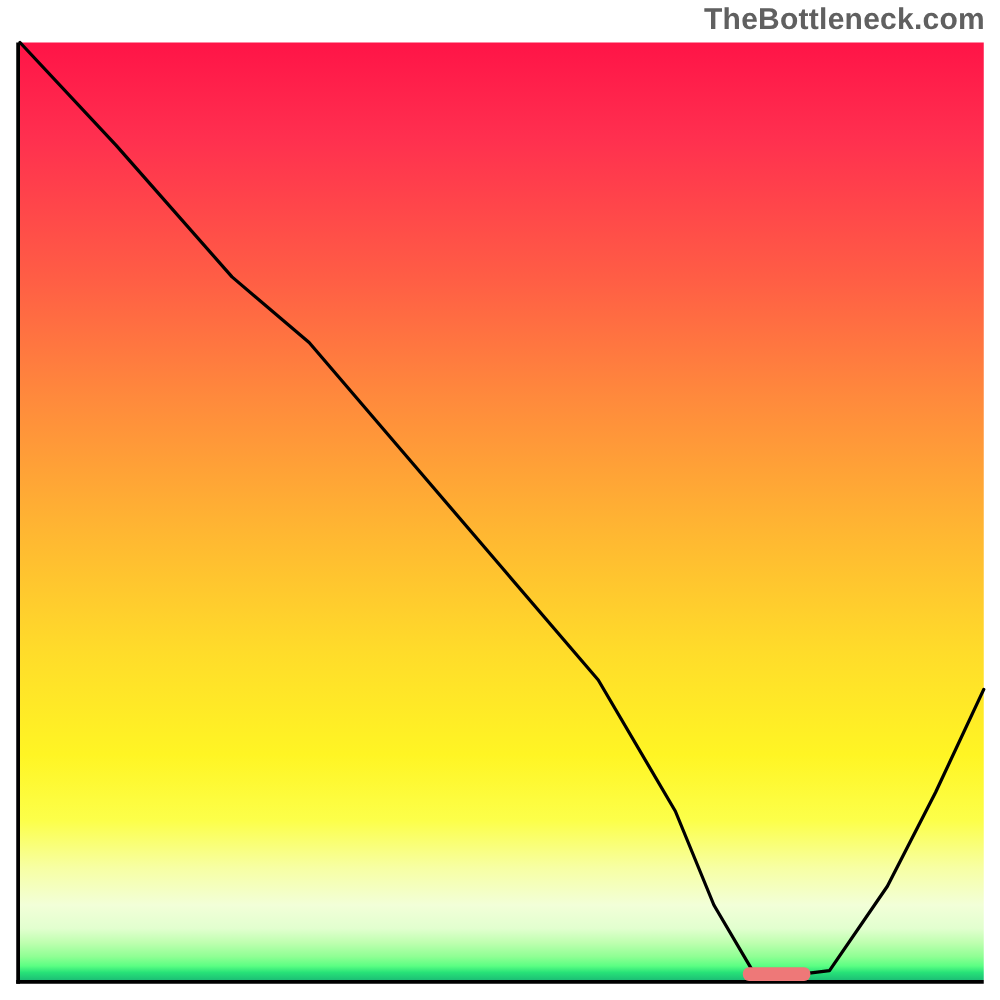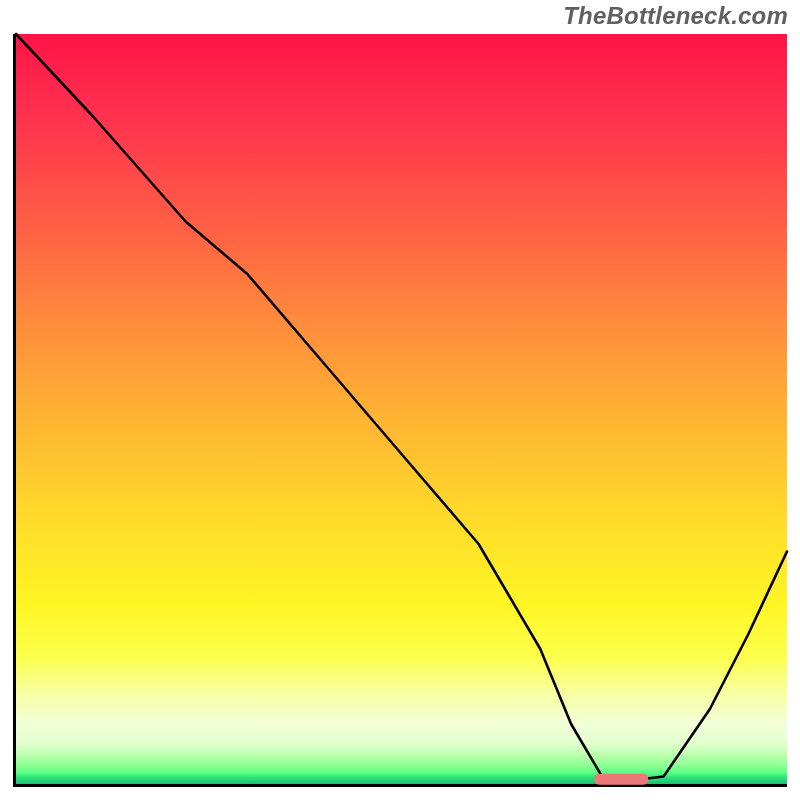--- a/index.html
+++ b/index.html
@@ -18,21 +18,20 @@
   }
   .watermark {
     position: absolute;
     top: 2px;
     right: 12px;
     font-size: 24px;
     font-weight: 600;
     color: #606060;
     letter-spacing: 0.2px;
     user-select: none;
-    font-style: italic;
   }
   .plot-frame {
     position: absolute;
     left: 13px;
     top: 34px;
     width: 774px;
     height: 753px;
     border-left: 3px solid #000;
     border-bottom: 3px solid #000;
     box-sizing: border-box;

